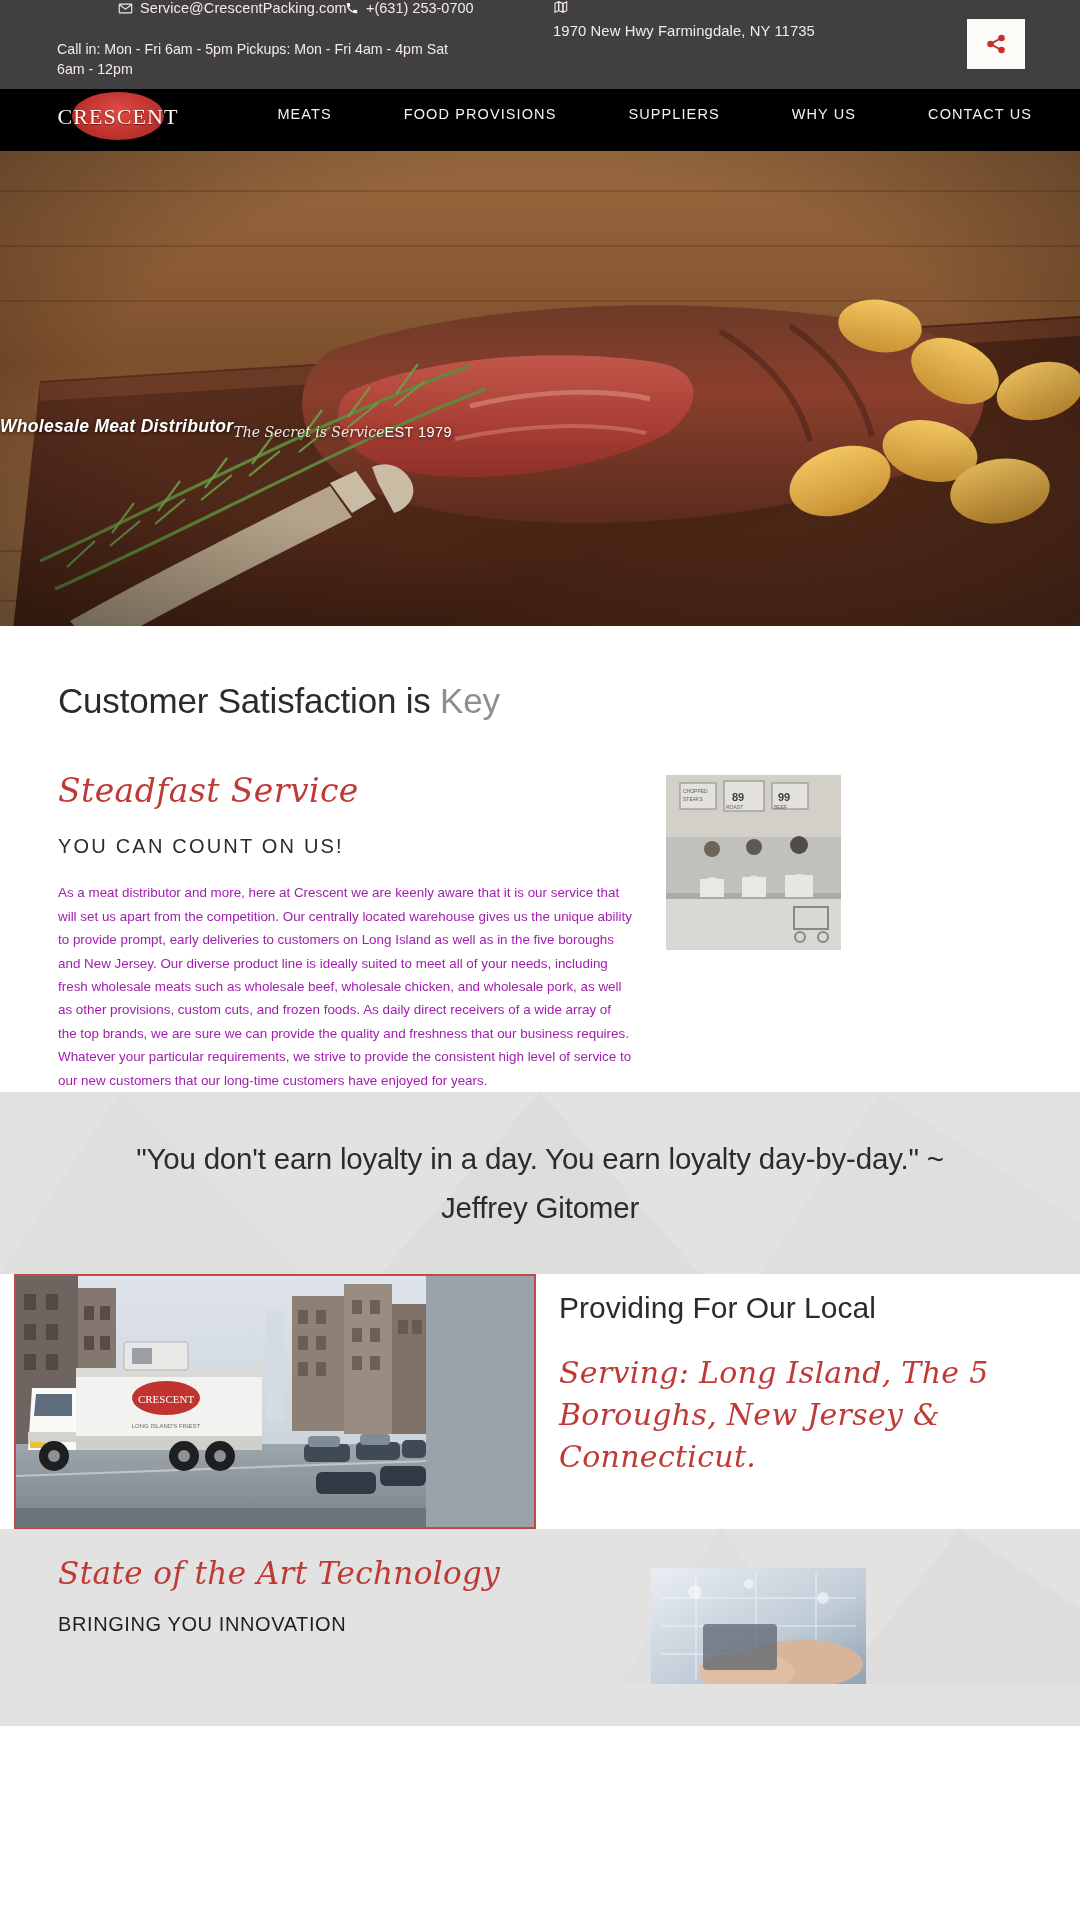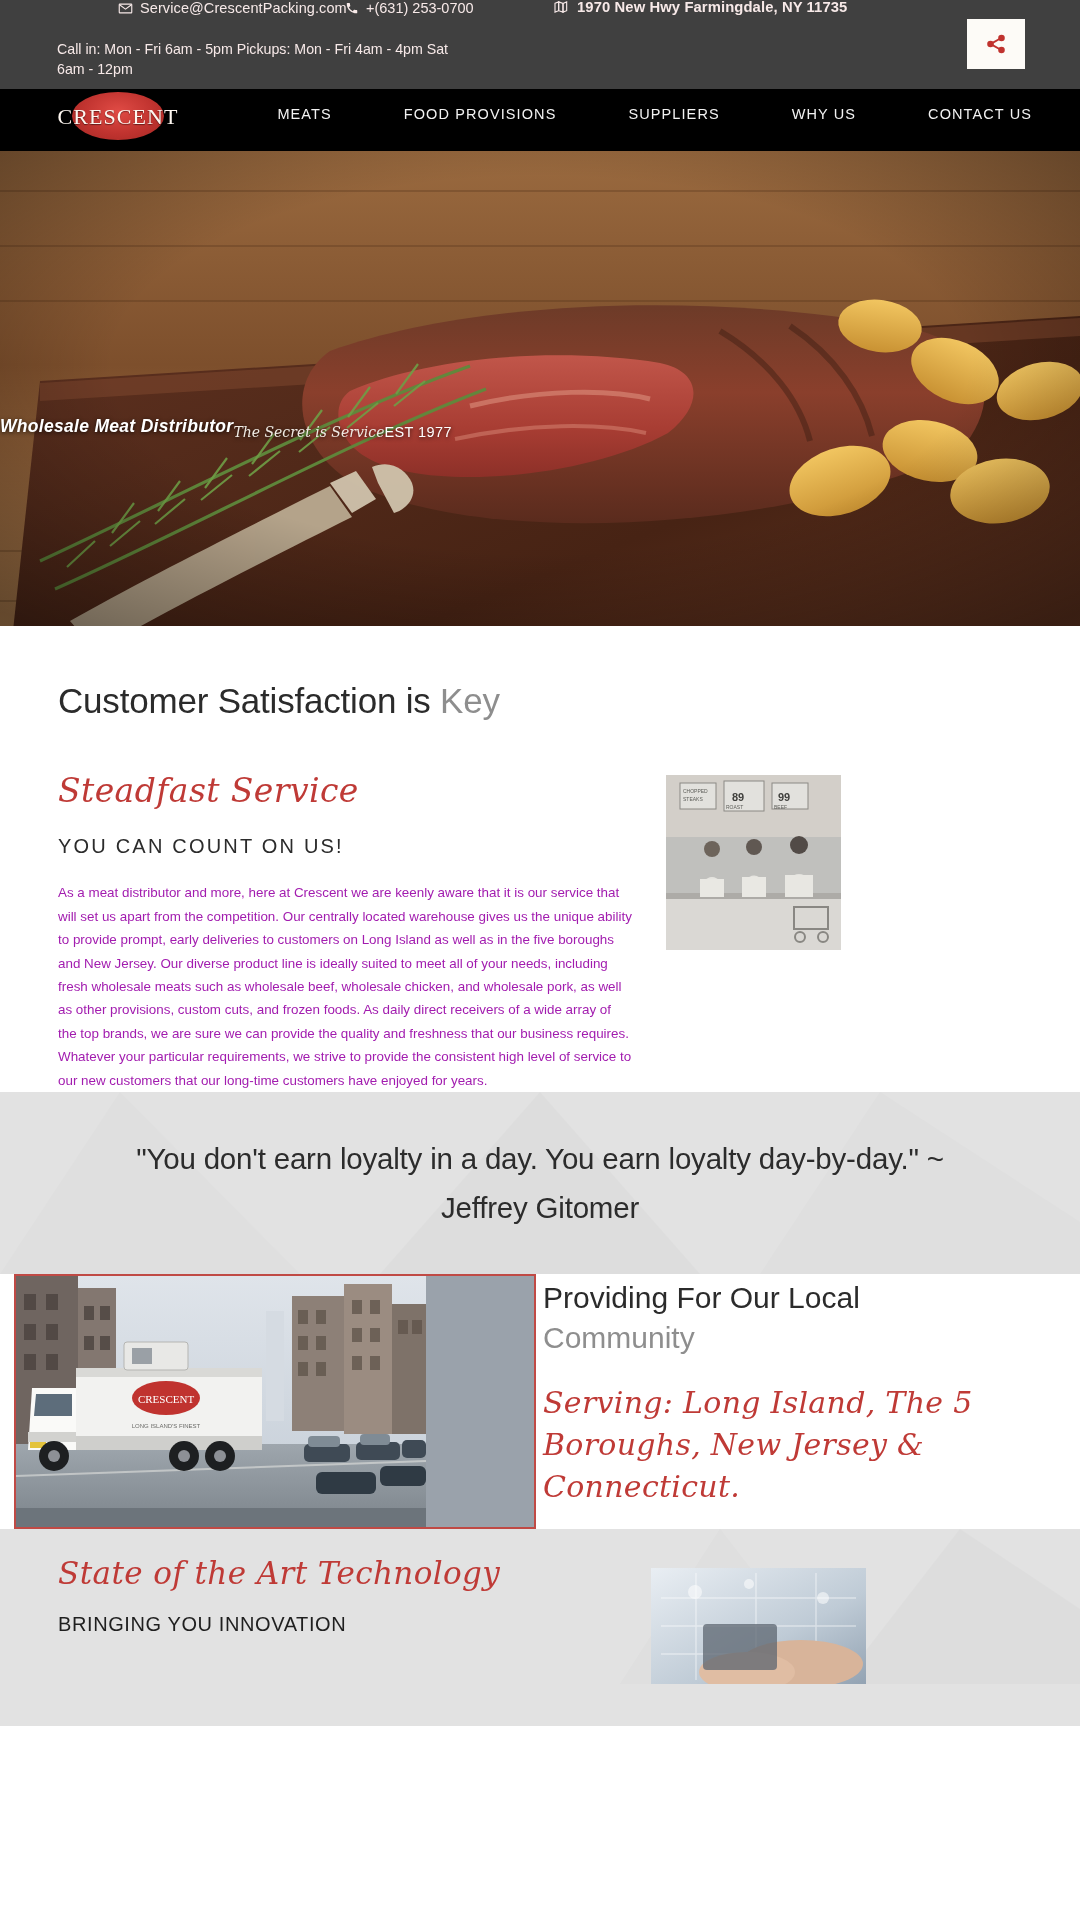--- a/index.html
+++ b/index.html
@@ -23,22 +23,22 @@
     display:flex; align-items:center; gap:7px;
     font-size:14.5px; letter-spacing:.1px;
   }
   .tb-phone {
     position:absolute; left:345px; top:0;
     display:flex; align-items:center; gap:7px;
     font-size:14.5px;
   }
   .tb-address {
     position:absolute; left:553px; top:-1px;
-    display:flex; align-items:center; gap:8px;
-    font-size:14.8px; font-weight:bold; letter-spacing:.1px;
+    display:flex; align-items:flex-start; gap:8px;
+    font-size:14.8px; font-weight:normal; letter-spacing:.1px;flex-direction:column;
   }
   .tb-hours {
     position:absolute; left:57px; top:39px;
     width:420px;
     font-size:14.2px; line-height:20px;
   }
   .ico { display:inline-block; line-height:0; }
   .ico svg { display:block; }
 
   .share-btn {
@@ -168,21 +168,21 @@
     width:522px; height:255px;
     border:2px solid #c04a45;
     margin-left:14px;
     position:relative; overflow:hidden;
     background:#9aa2ab;
   }
   .truck-inner {
     position:absolute; left:0; top:0; width:410px; height:251px;
     overflow:hidden;
   }
-  .comm-text { margin-left:7px; padding-top:4px; width:480px; }
+  .comm-text { margin-left:23px; padding-top:14px; width:480px; }
   .comm-h1 { font-size:30px; color:#2b2b2b; line-height:40px; }
   .comm-h2 { font-size:30px; color:#8e8e8e; line-height:40px; }
   .comm-script {
     margin-top:24px;
     font-family:"DejaVu Serif", serif; font-style:italic;
     color:#bf3a36; font-size:30px; line-height:42px;
     letter-spacing:.3px;
   }
 
   
@@ -342,21 +342,21 @@
         <path d="M70 470 C140 430 260 370 330 335 L352 366 C280 402 162 462 96 500 Z"></path>
         <path d="M330 332 l26 -12 l20 28 l-24 14 Z" fill="#cfc2ab"></path>
         <path d="M372 316 c18 -8 34 2 40 16 c5 13 -4 26 -18 30 l-16 -30 Z" fill="#cfc2ab"></path>
       </g>
       <rect width="1080" height="475" fill="url(#vig)"></rect>
     </svg>
 
     <div class="hero-overlay">
       <div class="hero-l1">Wholesale Meat Distributor</div>
       <div class="hero-l2">The Secret is Service</div>
-      <div class="hero-l3">EST 1977</div>
+      <div class="hero-l3">EST 1979</div>
     </div>
   </div>
 
   <div class="sec-white satisfaction">
     <h1 class="sat-title"><span>Customer Satisfaction is </span><span class="muted">Key</span></h1>
 
     <div class="sat-body">
       <div class="sat-left">
         <div class="script-head">Steadfast Service</div>
         <div class="sub-head">YOU CAN COUNT ON US!</div>
@@ -520,21 +520,20 @@
             <circle cx="204" cy="180" r="6"></circle>
           </g>
 
           <rect x="0" y="232" width="410" height="19" fill="#6c747b"></rect>
         </svg>
       </div>
     </div>
 
     <div class="comm-text">
       <div class="comm-h1">Providing For Our Local</div>
-      <div class="comm-h2">Community</div>
       <div class="comm-script">Serving: Long Island, The 5 Boroughs, New Jersey &amp; Connecticut.</div>
     </div>
   </div>
 
   <div class="tech">
     <svg class="tech-watermark" viewBox="0 0 540 155" preserveAspectRatio="none">
       <rect width="540" height="155" fill="#e2e2e2"></rect>
       <polygon points="420,0 540,80 540,155 300,155" fill="#dadada"></polygon>
       <polygon points="180,0 300,155 80,155" fill="#dddddd"></polygon>
     </svg>

